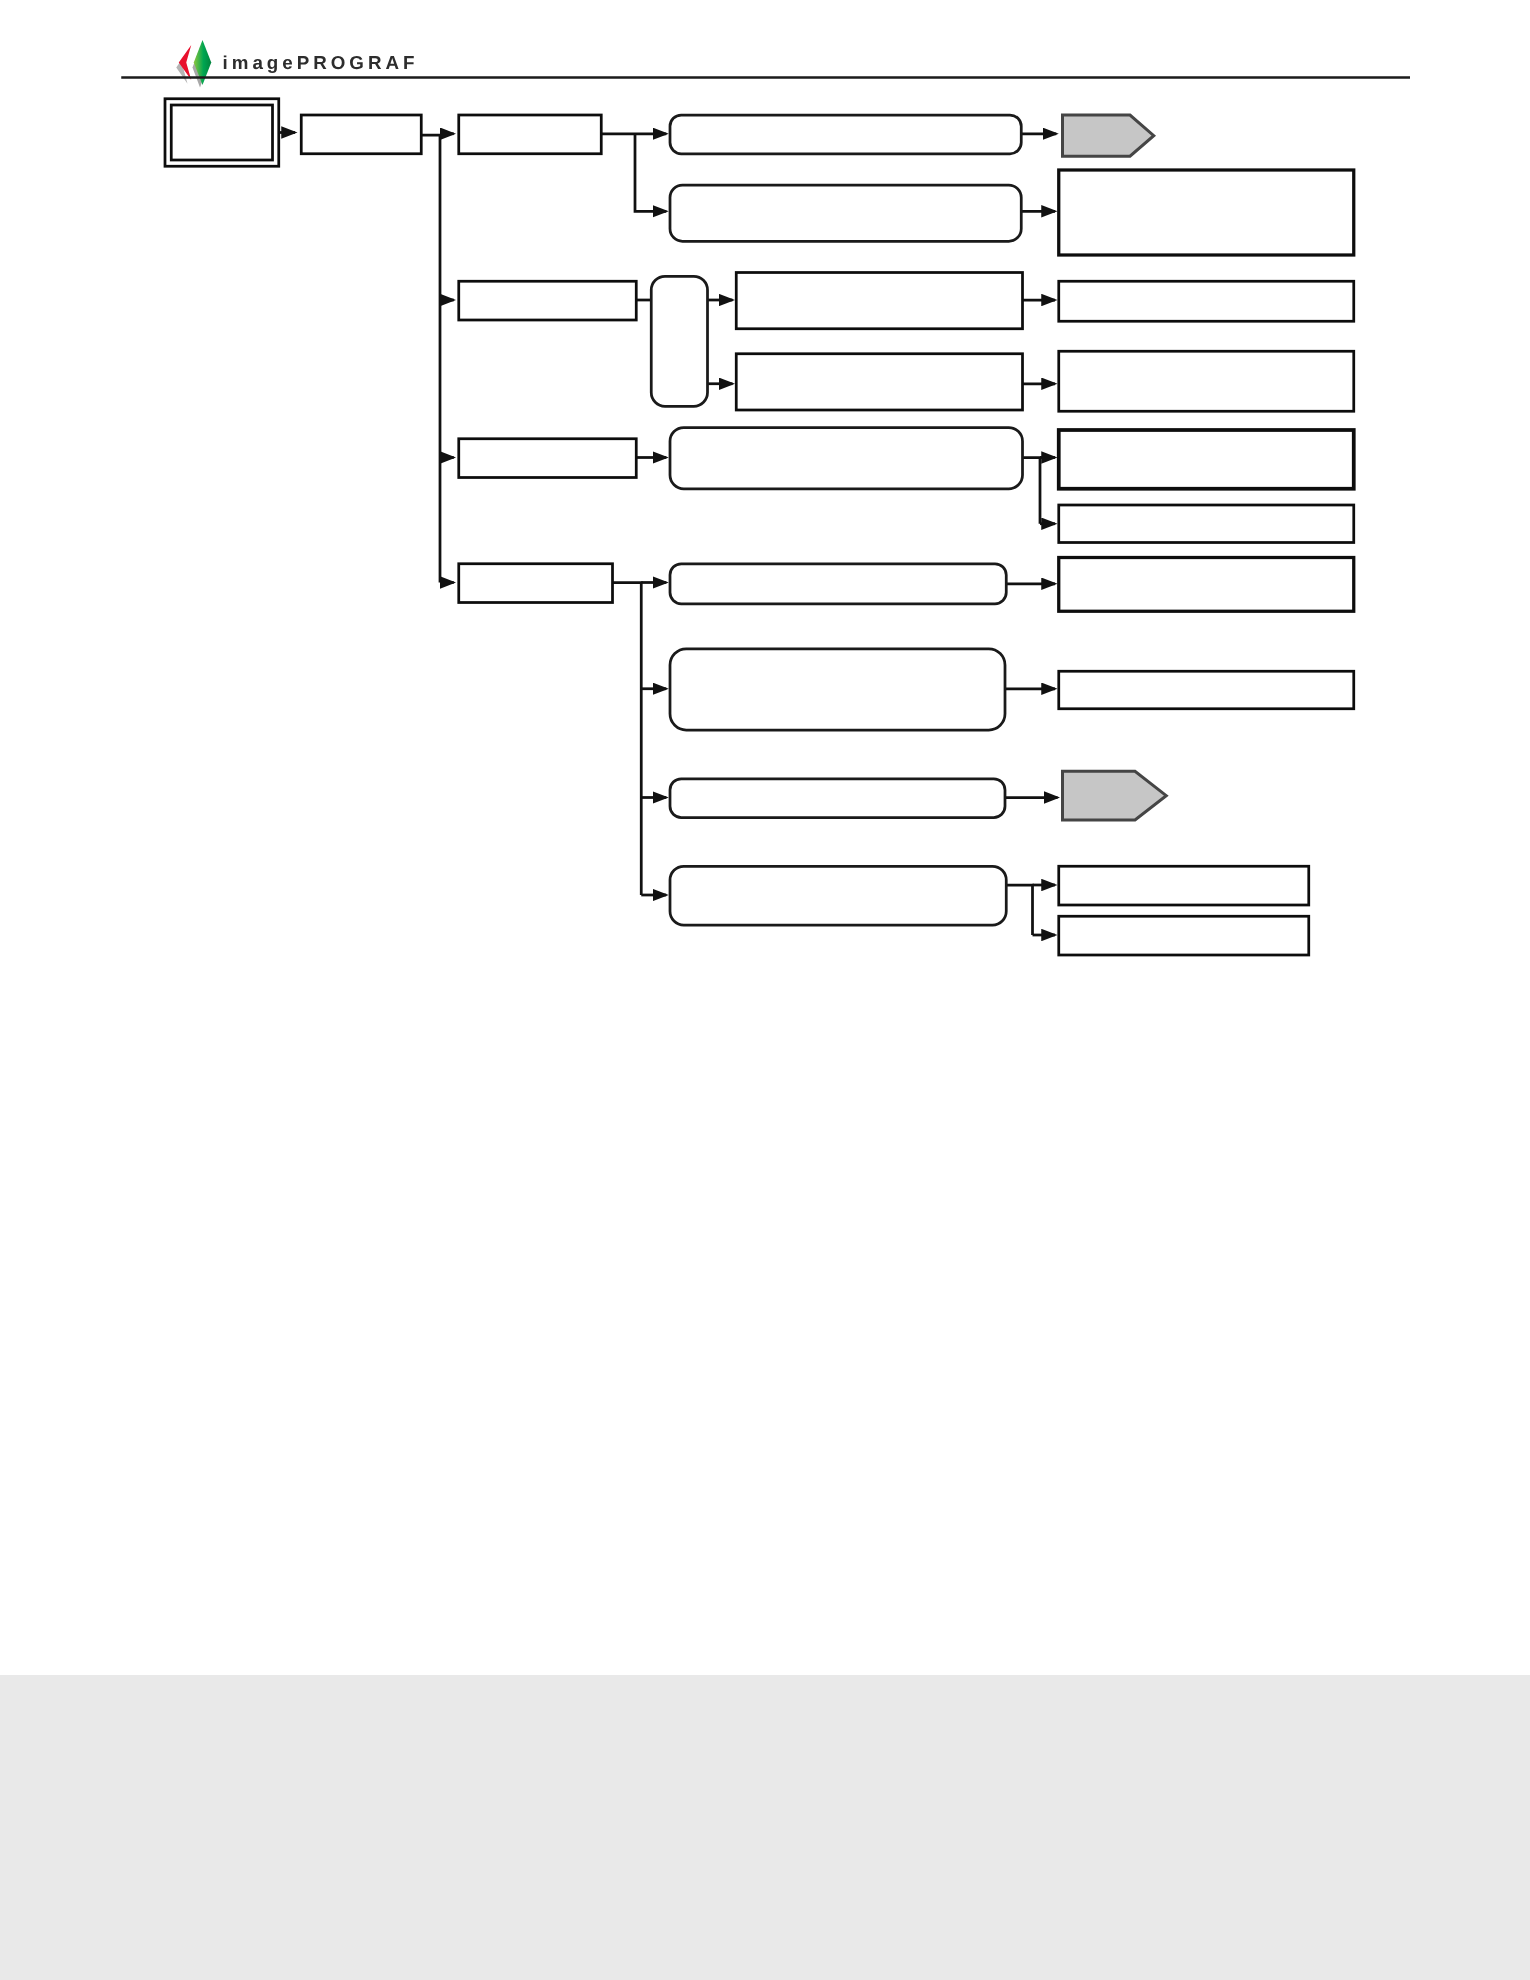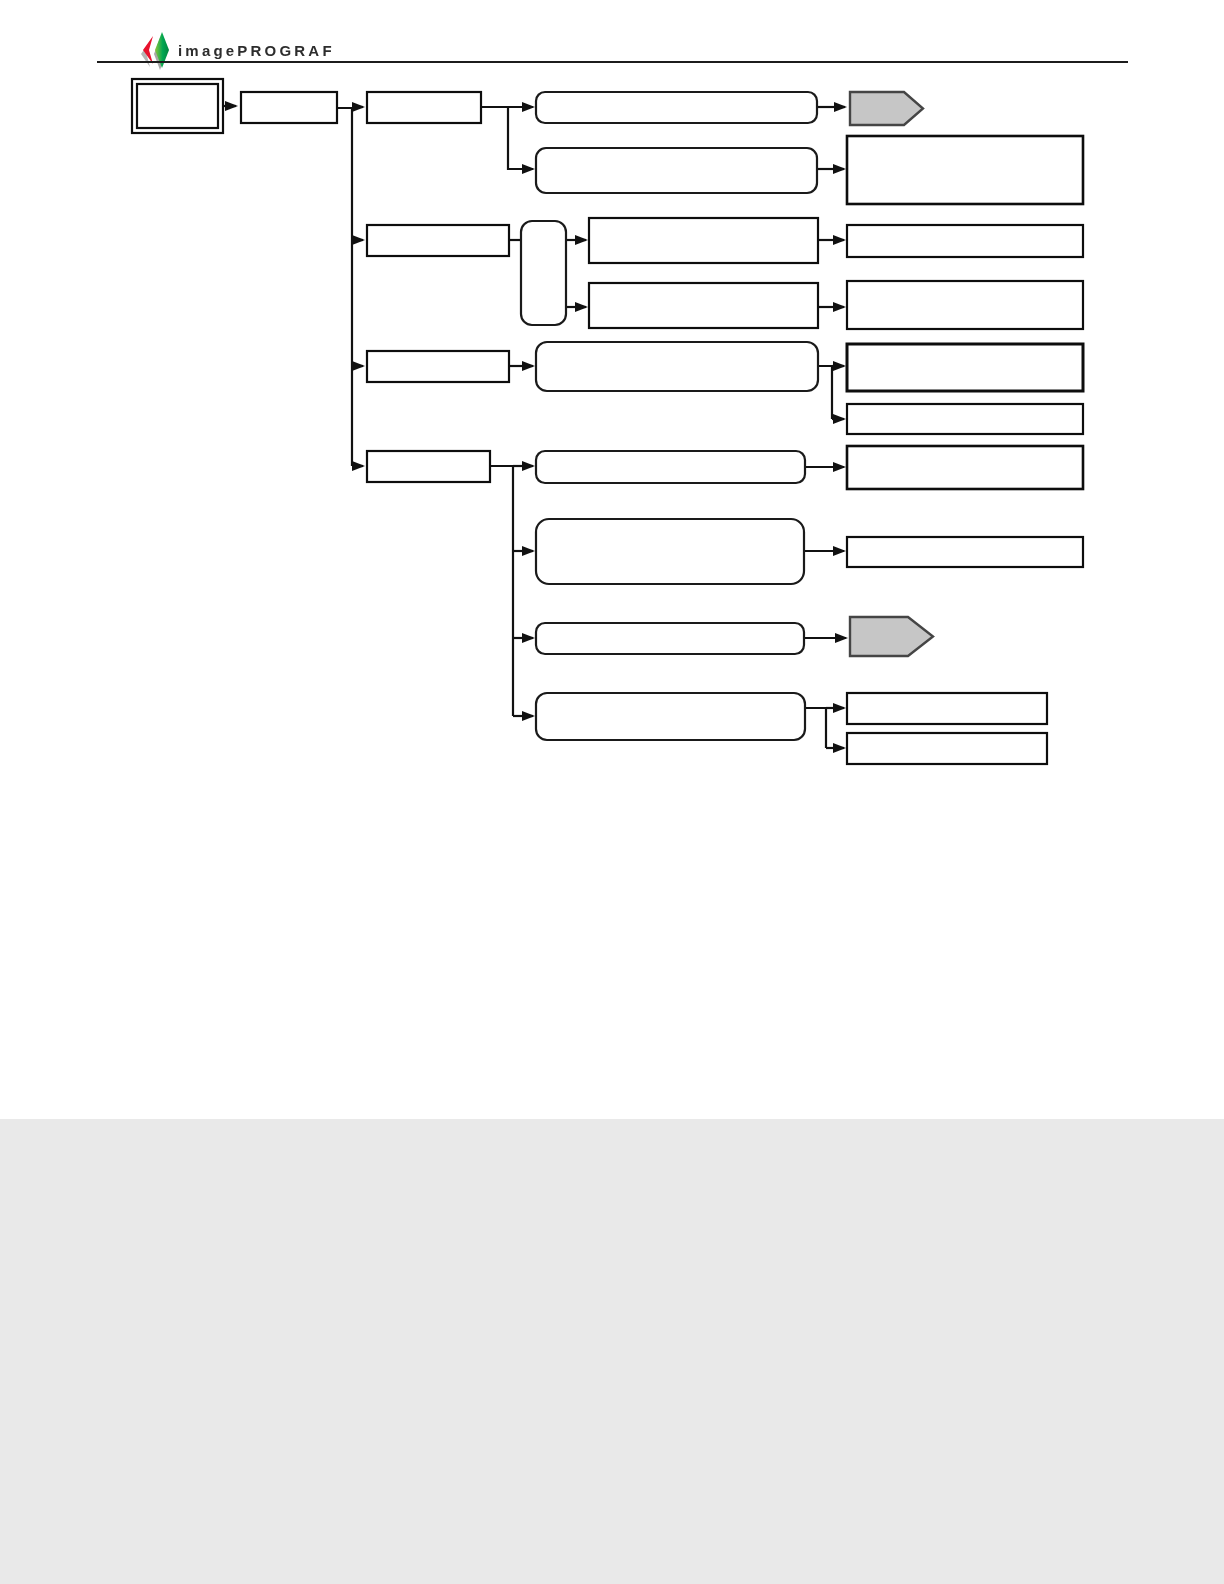--- a/index.html
+++ b/index.html
@@ -1,18 +1,18 @@
 <!DOCTYPE html>
 <html><head>
 <meta charset="utf-8">
 <style>
   html,body{margin:0;padding:0;background:#e9e9e9;}
   #page{
     position:relative;
-    width:1224px;height:1119px;
+    width:1224px;height:1340px;
     background:#ffffff;
     font-family:"Liberation Sans", sans-serif;
     overflow:hidden;
     margin:0 auto;
   }
   
   #logo{
     position:absolute;left:139px;top:29px;width:240px;height:40px;
   }
   #logo .icon{position:absolute;left:0;top:2px;}

